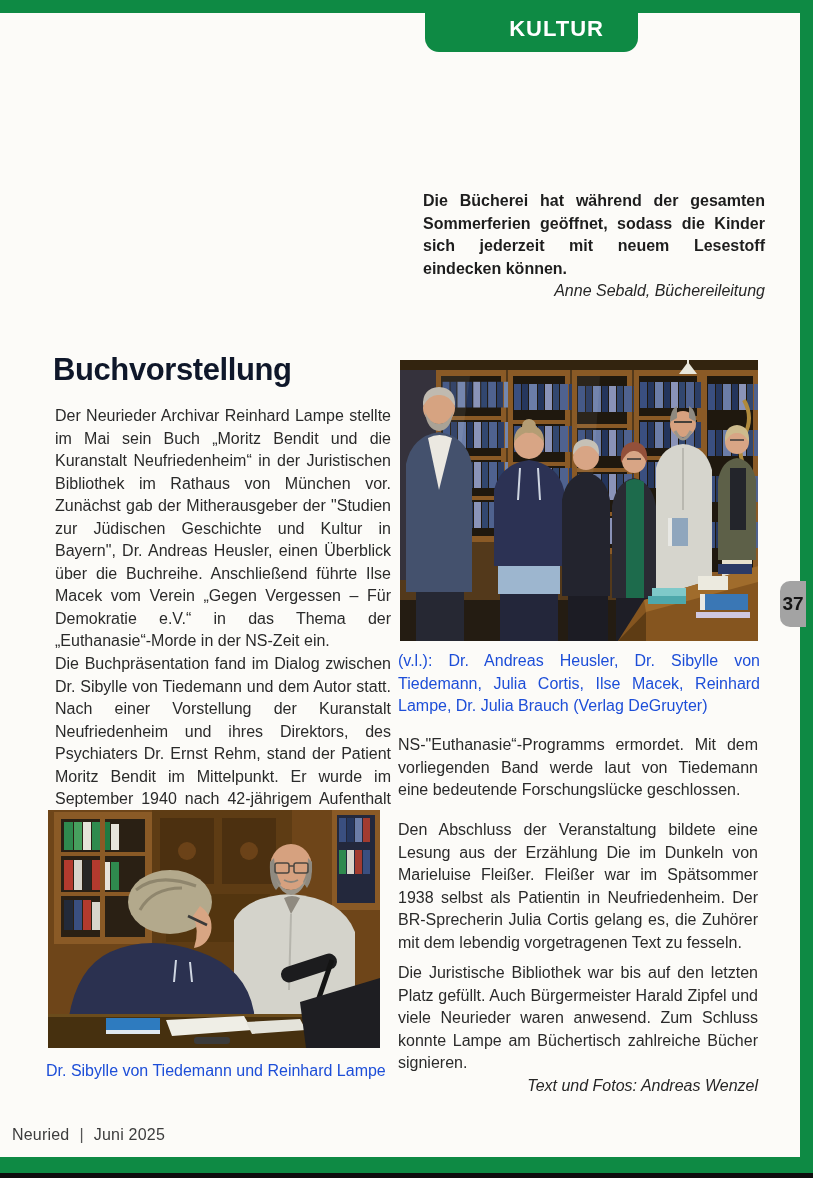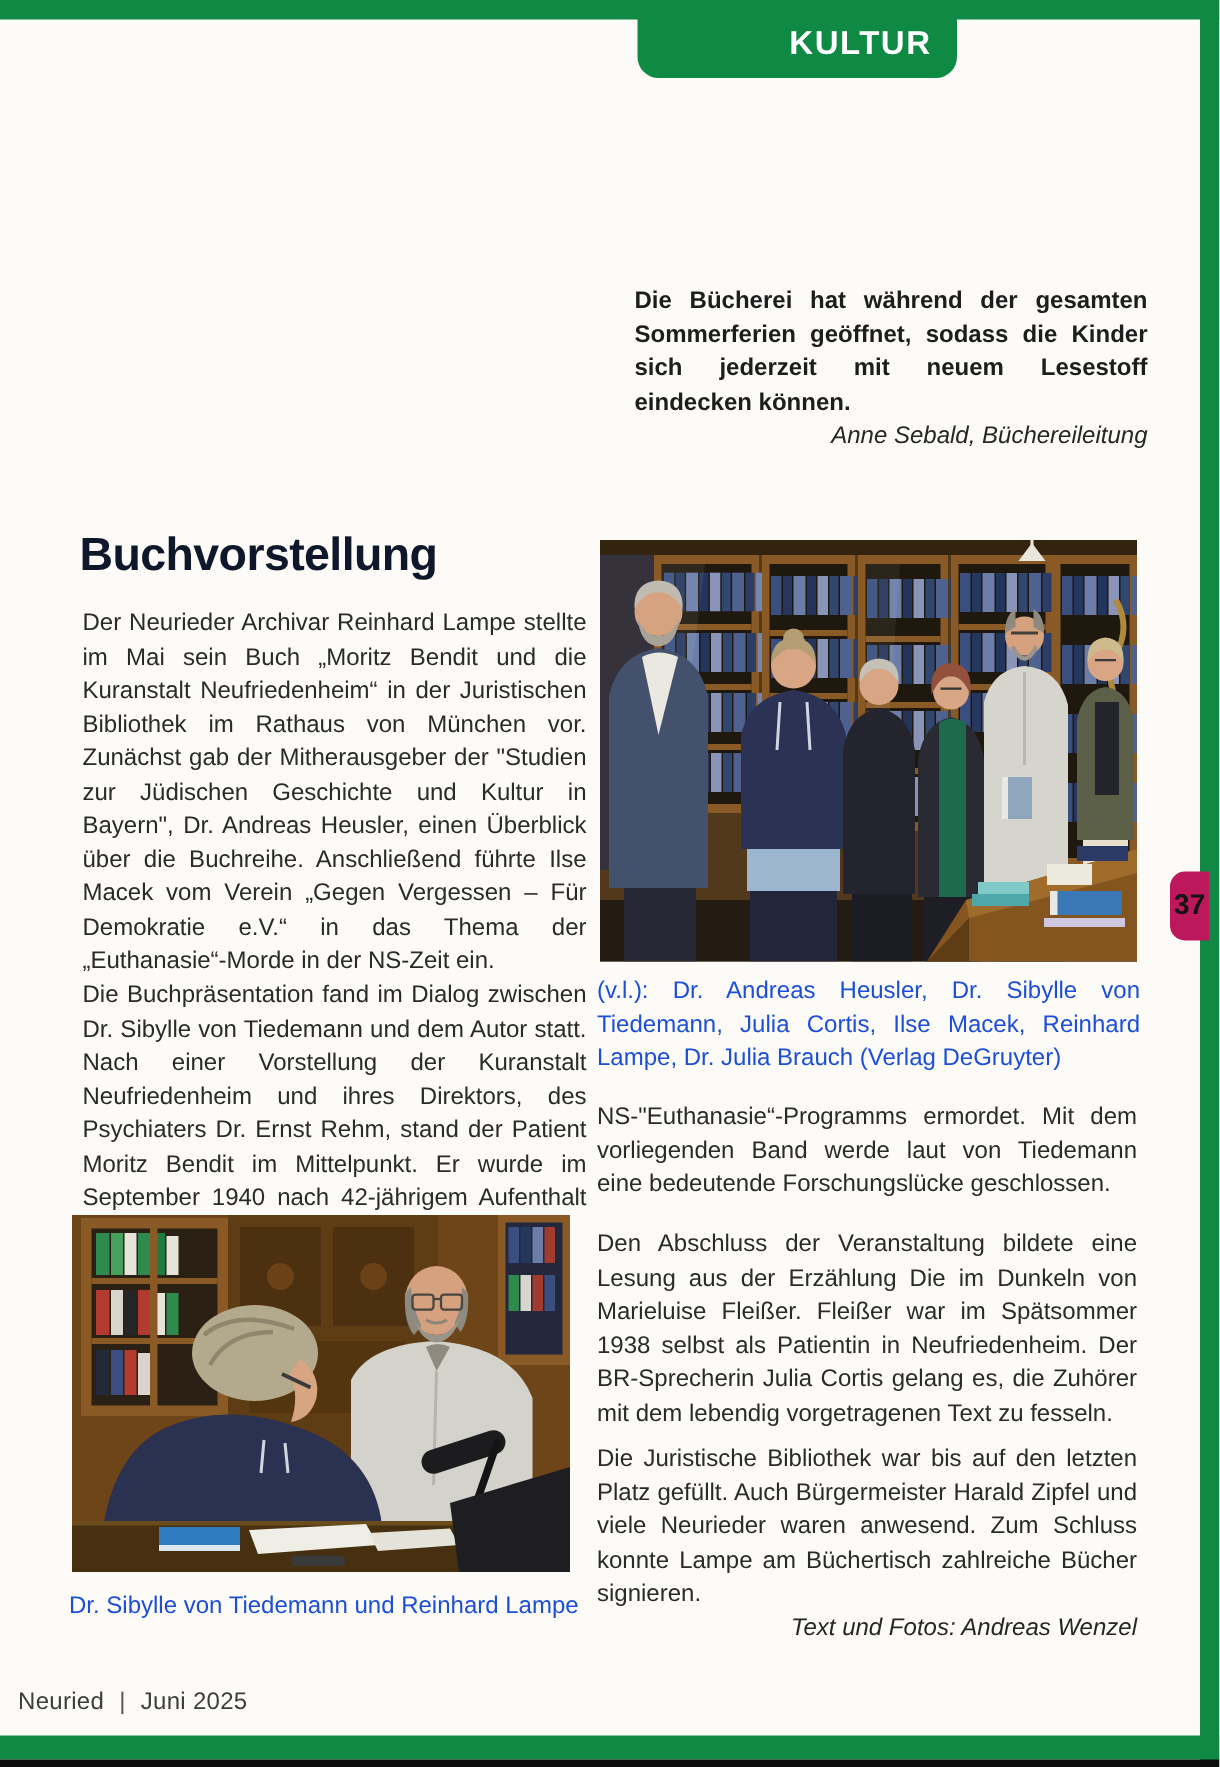--- a/index.html
+++ b/index.html
@@ -16,29 +16,29 @@
   .byline { font-style:italic; text-align:right; font-size:16px; line-height:22px; margin-top:3px; }
   .caption { font-size:16px; line-height:22.5px; color:#1d4ed8; text-align:justify; }
   .heading { font-weight:700; font-size:31px; letter-spacing:-0.4px; color:#0f172a; }
   
   .topbar   { left:0; top:0; width:813px; height:13px; }
   .greenbg  { background:#0e8a44; }
   .section-tab {
     left:425px; top:0; width:213px; height:52px;
     border-radius:0 0 14px 14px;
     display:flex; align-items:center; justify-content:flex-end;
-    padding-right:17px; padding-top:6px;
+    padding-right:34px; padding-top:6px;
   }
   .section-tab span { color:#fff; font-weight:700; font-size:22px; letter-spacing:1px; }
   .right-stripe { right:0; top:0; width:13px; height:1178px; }
   .bottombar { left:0; top:1157px; width:813px; height:16px; }
   .scanedge  { left:0; top:1173px; width:813px; height:5px; background:#0d0d0d; }
   .page-tab {
     left:780px; top:581px; width:26px; height:46px;
-    background:#be185d; border-radius:10px 0 0 10px;
+    background:#a3a3a3; border-radius:10px 0 0 10px;
     display:flex; align-items:center; justify-content:center;
   }
   .page-tab span { font-weight:700; font-size:19px; color:#141414; }
   figure { position:absolute; background:#3a2c16; }
   figure svg { display:block; }
   .footer { left:12px; top:1126px; font-size:16px; color:#3d3d3d; letter-spacing:0.2px; }
   .footer .sep { margin:0 10px; color:#555; }
   .stack p + p { margin-top:0; }
 </style>
 </head>

